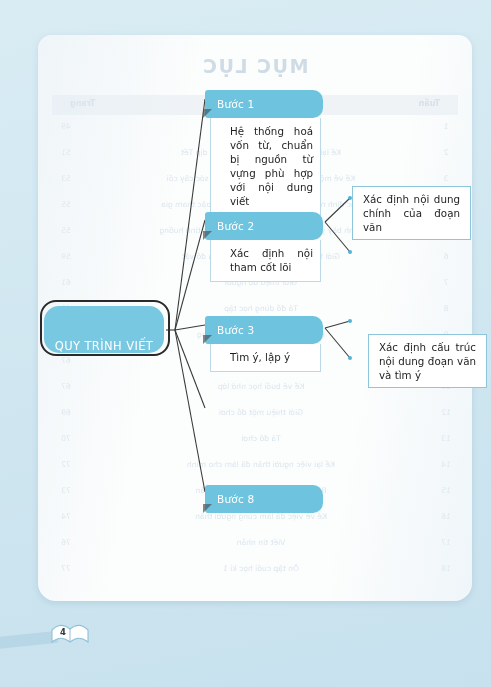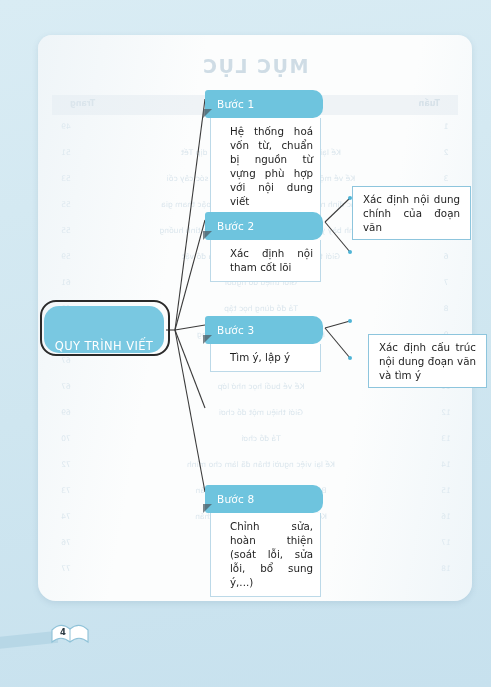--- a/index.html
+++ b/index.html
@@ -219,21 +219,20 @@
     <div class="notch"></div>
     <div class="body">Tìm ý, lập ý</div>
   </div>
 
 
   <div class="step" style="left:203px;top:485px;">
     <div class="pill">
       <b>Bước 8</b>
     </div>
     <div class="notch"></div>
-    <div class="body">Chỉnh sửa, hoàn thiện (soát lỗi, sửa lỗi, bổ sung ý,...)</div>
   </div>
 
   <div class="dot" style="left:348px;top:196px;"></div>
   <div class="leaf" style="left:352px;top:186px;">Xác định nội dung chính của đoạn văn</div>
 
   <div class="dot" style="left:348px;top:250px;"></div>
 
   <div class="dot" style="left:348px;top:319px;"></div>
 
   <div class="dot" style="left:348px;top:356px;"></div>

